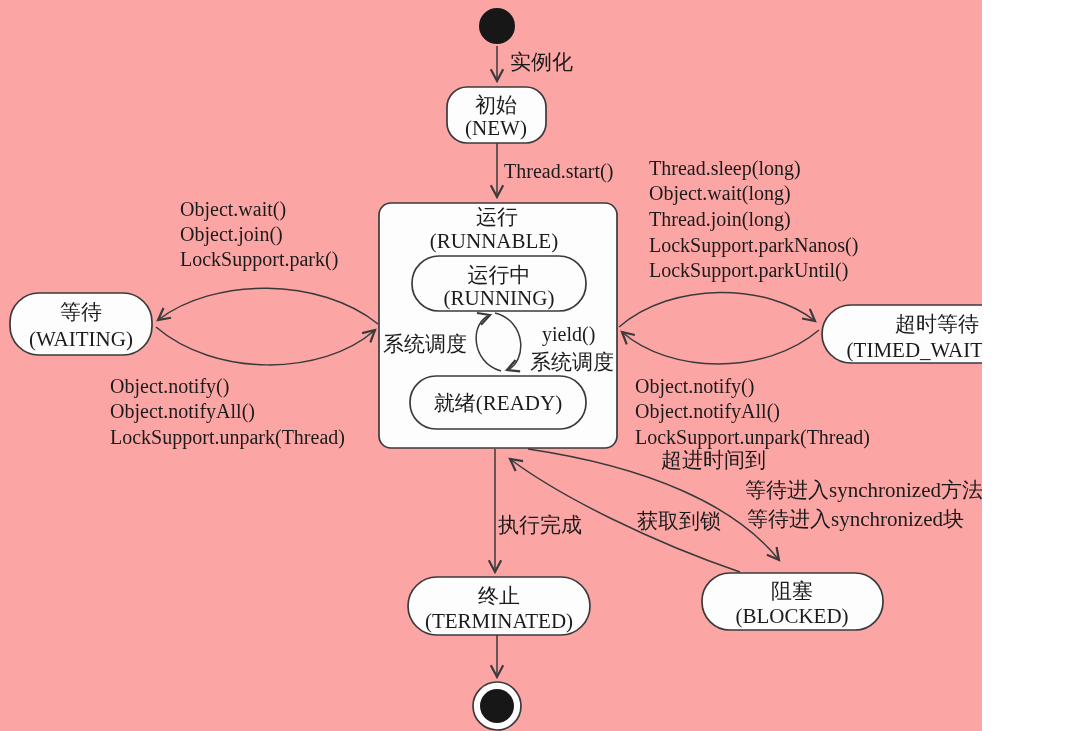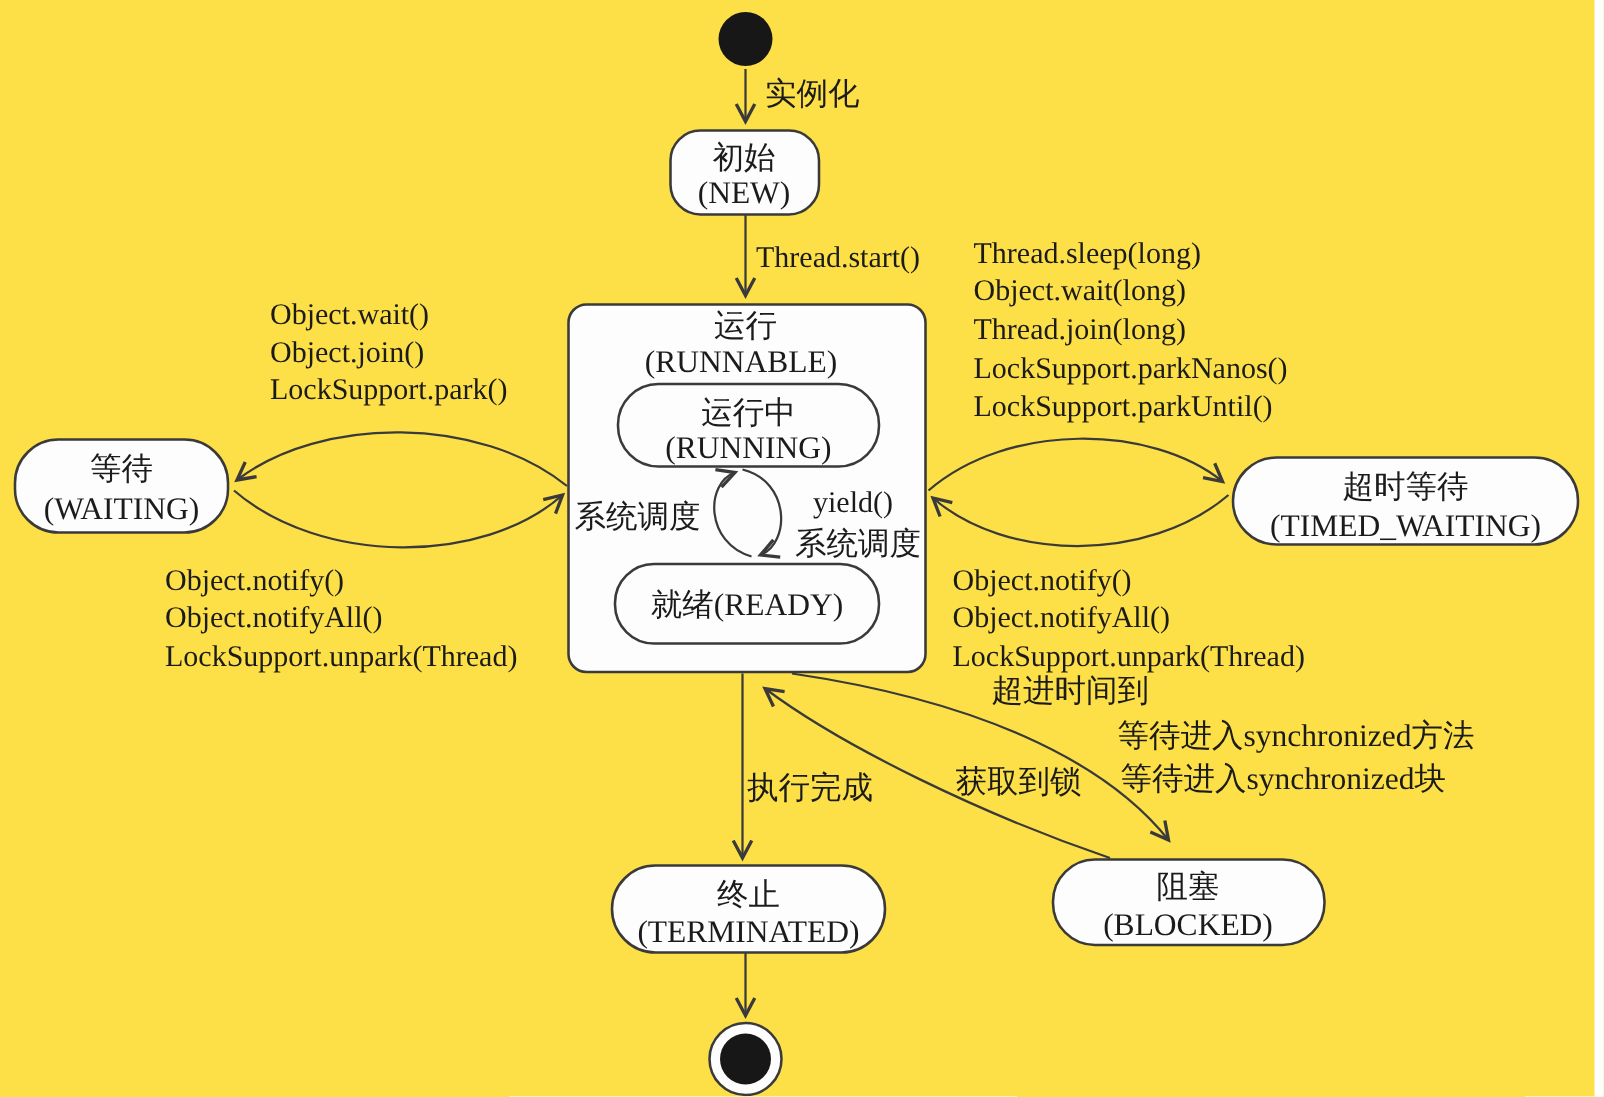--- a/index.html
+++ b/index.html
@@ -1,18 +1,18 @@
 <!DOCTYPE html>
 <html><head>
 <meta charset="utf-8">
 <style>
   html,body{margin:0;padding:0;background:#ffffff;}
   .canvas{
-    width:1063px;height:731px;position:relative;overflow:hidden;
-    background:#fde047;
+    width:982px;height:731px;position:relative;overflow:hidden;
+    background:#fca5a5;
     font-family:"Liberation Serif","DejaVu Serif",serif;
   }
   svg{display:block;}
   .shape{fill:#fdfdfd;stroke:#3a3a3a;stroke-width:1.7;}
   .edge{fill:none;stroke:#3a3a3a;stroke-width:1.5;}
   .txt{fill:#1b1b1b;font-family:"Liberation Serif","DejaVu Serif",serif;}
   .zh{font-size:21px;}
   .code{font-size:20px;}
   .mid{text-anchor:middle;}
   .dot{fill:#171717;stroke:none;}

